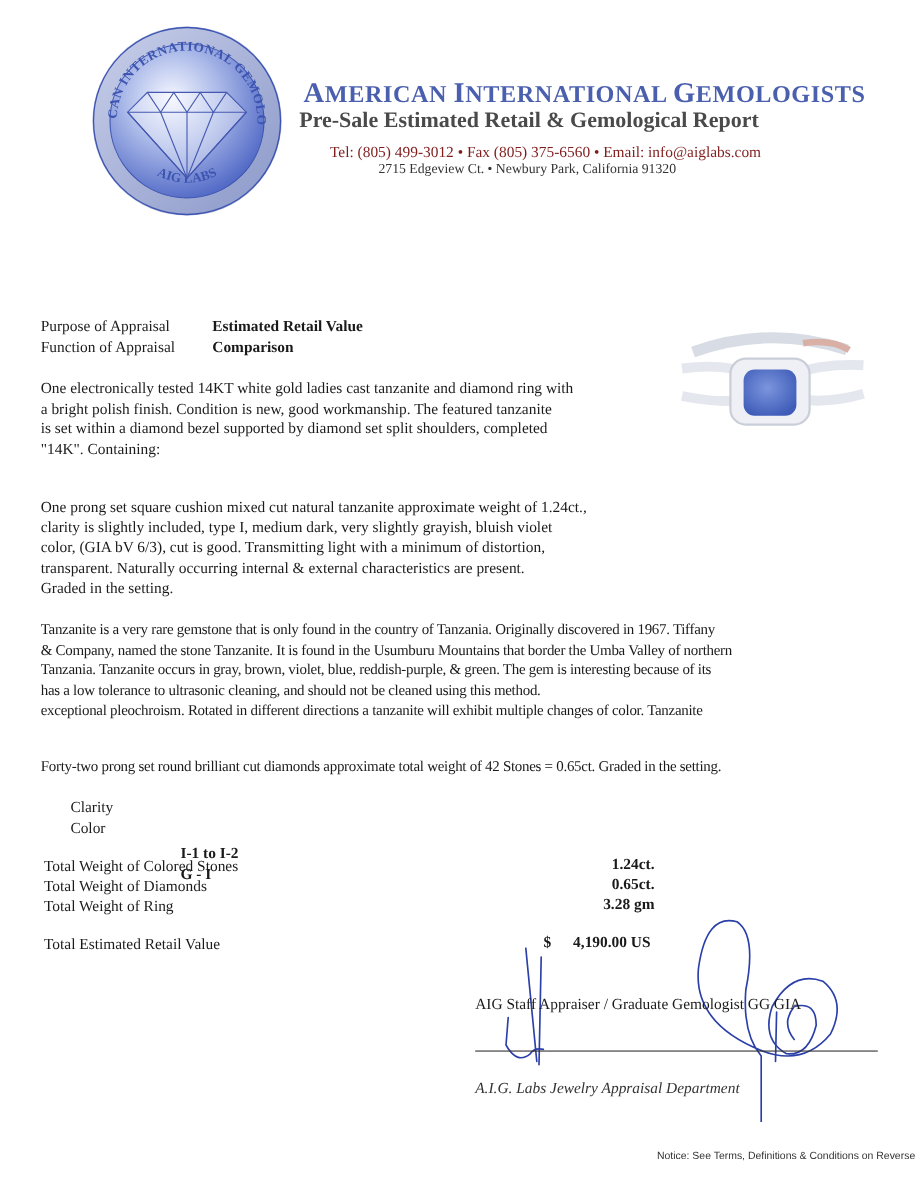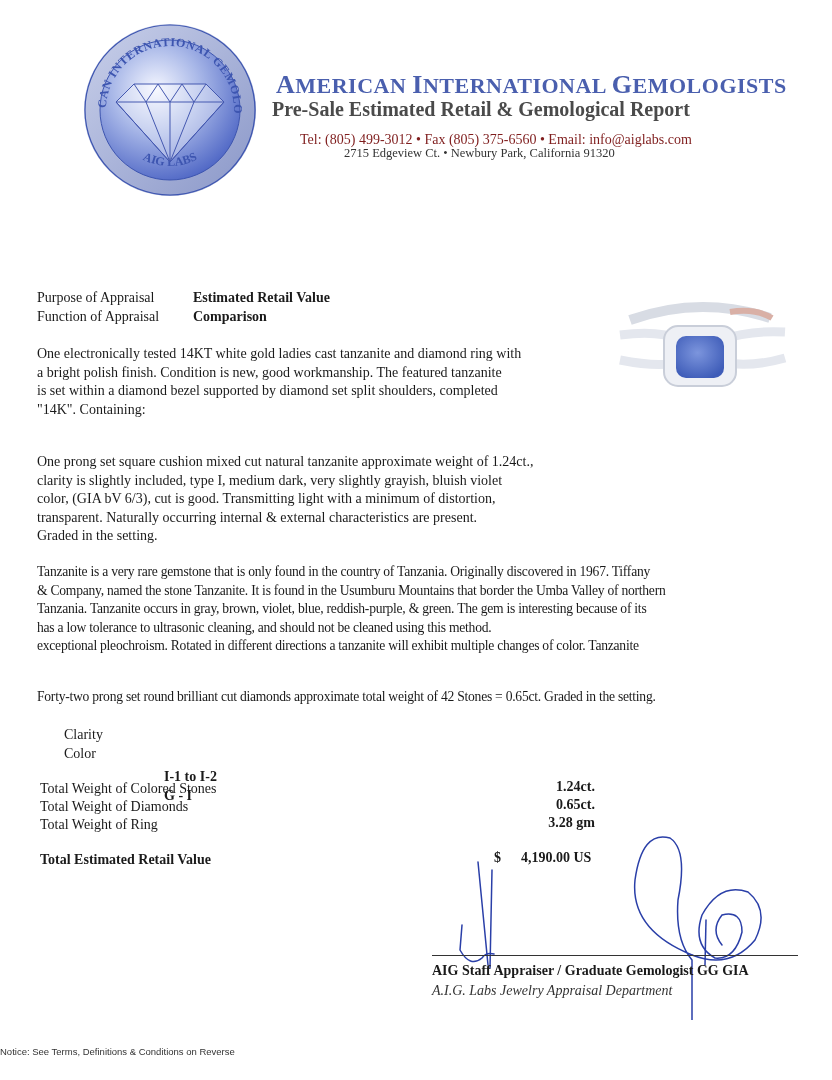--- a/index.html
+++ b/index.html
@@ -27,30 +27,30 @@
   .para-narrow { font-size: 13.6px; line-height: 18.5px; letter-spacing: -0.25px; }
 
   .ring-photo { left: 600px; top: 290px; width: 200px; height: 115px; }
 
   .grade-label { left: 64px; font-size: 14px; white-space: nowrap; }
   .grade-value { left: 164px; font-size: 14px; font-weight: bold; white-space: nowrap; margin-top: 42px; }
 
   .tw-label { left: 40px; font-size: 14px; white-space: nowrap; }
   .tw-value { right: 237px; font-size: 14px; font-weight: bold; white-space: nowrap; text-align: right; }
 
-  .total-label { left: 40px; top: 852px; font-size: 14px; font-weight: bold; white-space: nowrap; }
+  .total-label { left: 40px; top: 852px; font-size: 14px; font-weight: normal; white-space: nowrap; }
   .total-currency { left: 494px; top: 850px; font-size: 14px; font-weight: bold; }
   .total-value { left: 521px; top: 850px; font-size: 14px; font-weight: bold; white-space: nowrap; }
 
   .sig-line { left: 432px; top: 955px; width: 366px; height: 1px; background: #333; }
   .sig-svg { left: 430px; top: 820px; width: 390px; height: 200px; }
-  .sig-title { left: 432px; top: 963px; font-size: 14px; font-weight: bold; white-space: nowrap; }
+  .sig-title { left: 432px; top: 906px; font-size: 14px; font-weight: normal; white-space: nowrap; }
   .sig-dept { left: 432px; top: 983px; font-size: 14px; font-style: italic; color: #333; white-space: nowrap; }
 
-  .notice { left: 0; width: 832px; top: 1046px; text-align: left; font-size: 9.5px;
+  .notice { left: 0; width: 832px; top: 1046px; text-align: right; font-size: 9.5px;
             font-family: "Liberation Sans", "DejaVu Sans", sans-serif; color: #333; }
 </style>
 </head>
 <body>
 
 <div class="abs logo">
   <svg width="176" height="176" viewBox="0 0 176 176">
     <defs>
       <radialGradient id="lg" cx="40%" cy="35%" r="70%">
         <stop offset="0%" stop-color="#f4f6ff"></stop>

